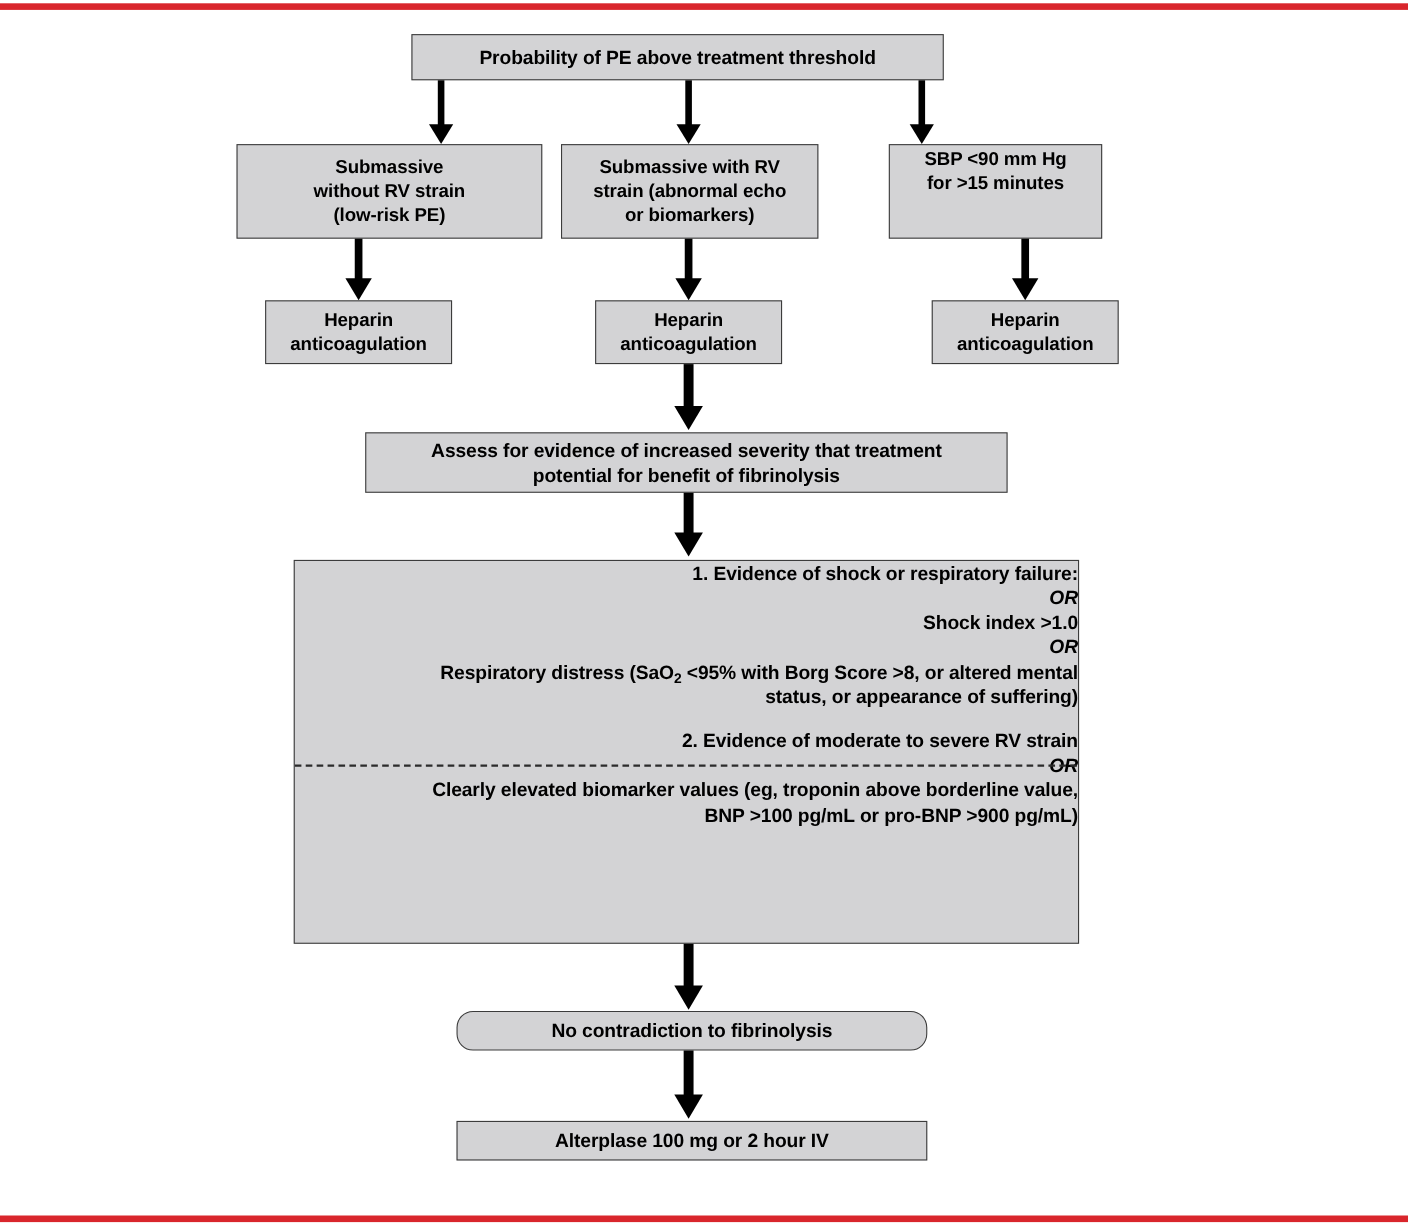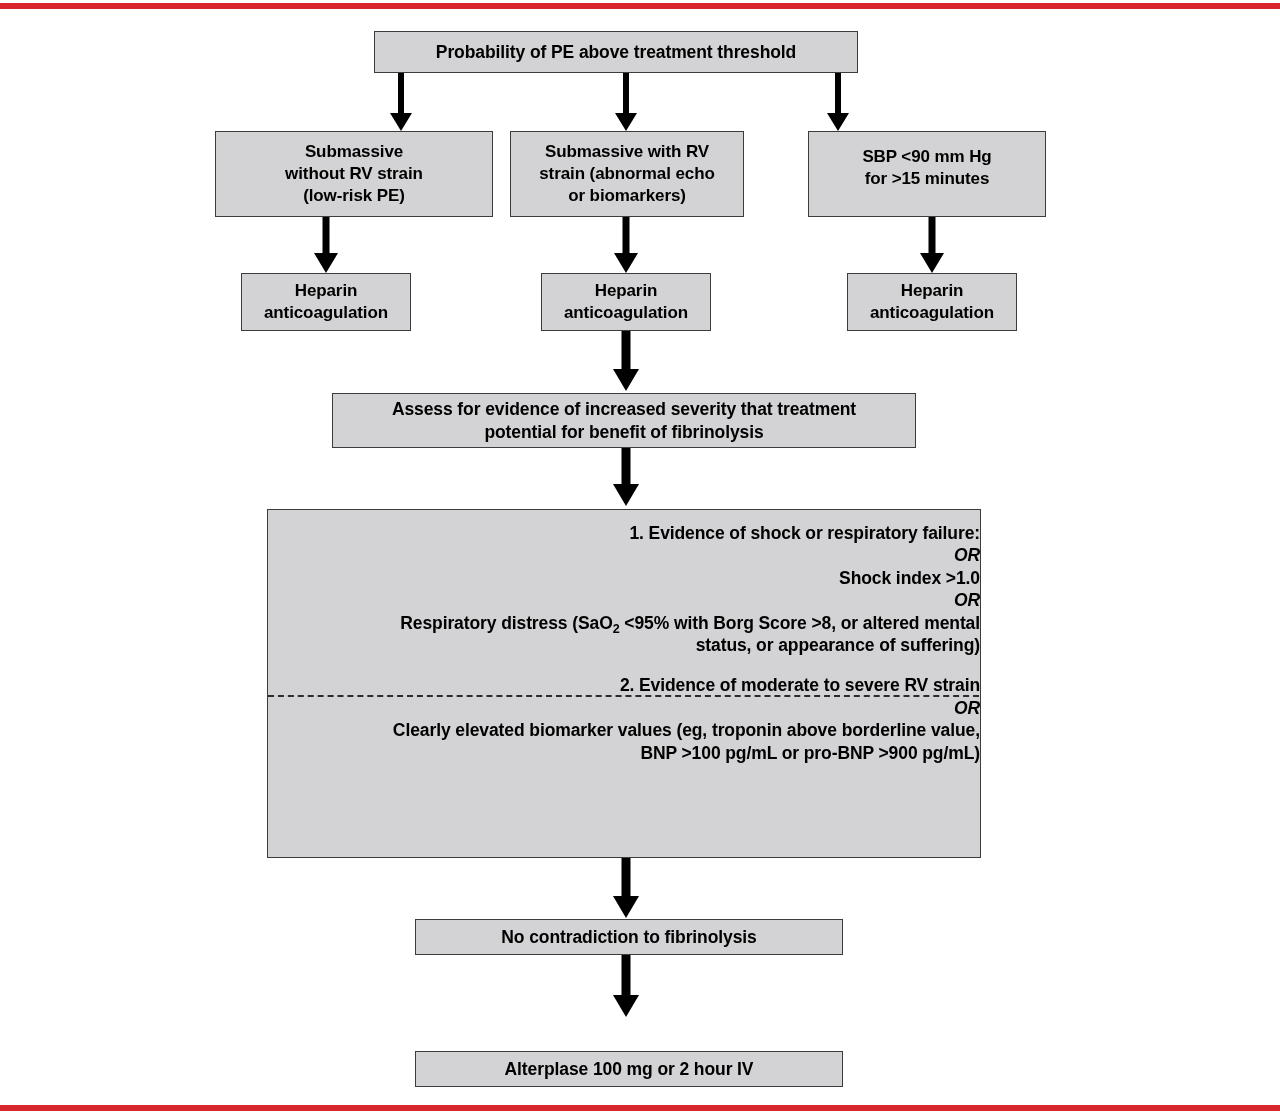--- a/index.html
+++ b/index.html
@@ -119,21 +119,21 @@
     <span class="ln">without RV strain</span>
     <span class="ln">(low-risk PE)</span>
   </div>
 
   <div class="node f17" style="left:510px; top:131px; width:234px; height:86px;">
     <span class="ln">Submassive with RV</span>
     <span class="ln">strain (abnormal echo</span>
     <span class="ln">or biomarkers)</span>
   </div>
 
-  <div class="node f17 pad-top" style="left:808px; top:131px; width:238px; height:86px; padding-top:14px;">
+  <div class="node f17 pad-top" style="left:808px; top:131px; width:194px; height:86px; padding-top:2px;">
     <span class="ln">SBP &lt;90 mm Hg</span>
     <span class="ln">for &gt;15 minutes</span>
   </div>
 
   <div class="arrow" style="left:312px; top:217px; width:28px; height:58px;">
     <div class="shaft" style="width:7px; height:40px;"></div>
     <div class="head" style="top:36px; border-left-width:12px; border-right-width:12px; border-top-width:20px;"></div>
   </div>
   <div class="arrow" style="left:612px; top:217px; width:28px; height:58px;">
     <div class="shaft" style="width:7px; height:40px;"></div>
@@ -167,21 +167,21 @@
     <span class="ln">potential for benefit of fibrinolysis</span>
   </div>
 
   <div class="arrow" style="left:610px; top:448px; width:32px; height:62px;">
     <div class="shaft" style="width:9px; height:40px;"></div>
     <div class="head" style="top:36px; border-left-width:13px; border-right-width:13px; border-top-width:22px;"></div>
   </div>
 
   <div class="node" style="left:267px; top:509px; width:714px; height:349px; display:block; padding:0;">
 
-    <div style="padding-top:0;margin-top:12px;">
+    <div style="padding-top:0;">
       <span class="ln f18">1. Evidence of shock or respiratory failure:</span>
       <span class="ln f18 or-line">OR</span>
       <span class="ln f18">Shock index &gt;1.0</span>
       <span class="ln f18 or-line">OR</span>
       <span class="ln f18"><span>Respiratory distress (SaO</span><sub>2</sub><span> &lt;95% with Borg Score &gt;8, or altered mental</span></span>
       <span class="ln f18">status, or appearance of suffering)</span>
     </div>
 
     <div class="dashsep" style="left:0px; top:185px; width:711px;"></div>
 
@@ -191,26 +191,26 @@
       <span class="ln f18">Clearly elevated biomarker values (eg, troponin above borderline value,</span>
       <span class="ln f18">BNP &gt;100 pg/mL or pro-BNP &gt;900 pg/mL)</span>
     </div>
   </div>
 
   <div class="arrow" style="left:610px; top:858px; width:32px; height:62px;">
     <div class="shaft" style="width:9px; height:42px;"></div>
     <div class="head" style="top:38px; border-left-width:13px; border-right-width:13px; border-top-width:22px;"></div>
   </div>
 
-  <div class="node f18" style="left:415px; top:919px; width:428px; height:36px;">
+  <div class="node f18" style="left:415px; top:919px; width:428px; height:36px;border-radius:15px;">
     <span class="ln">No contradiction to fibrinolysis</span>
   </div>
 
   <div class="arrow" style="left:610px; top:955px; width:32px; height:64px;">
     <div class="shaft" style="width:9px; height:44px;"></div>
     <div class="head" style="top:40px; border-left-width:13px; border-right-width:13px; border-top-width:22px;"></div>
   </div>
 
-  <div class="node f18" style="left:415px; top:1019px; width:428px; height:36px;margin-top:32px;">
+  <div class="node f18" style="left:415px; top:1019px; width:428px; height:36px;">
     <span class="ln">Alterplase 100 mg or 2 hour IV</span>
   </div>
 
 </div>
 
 </body></html>

